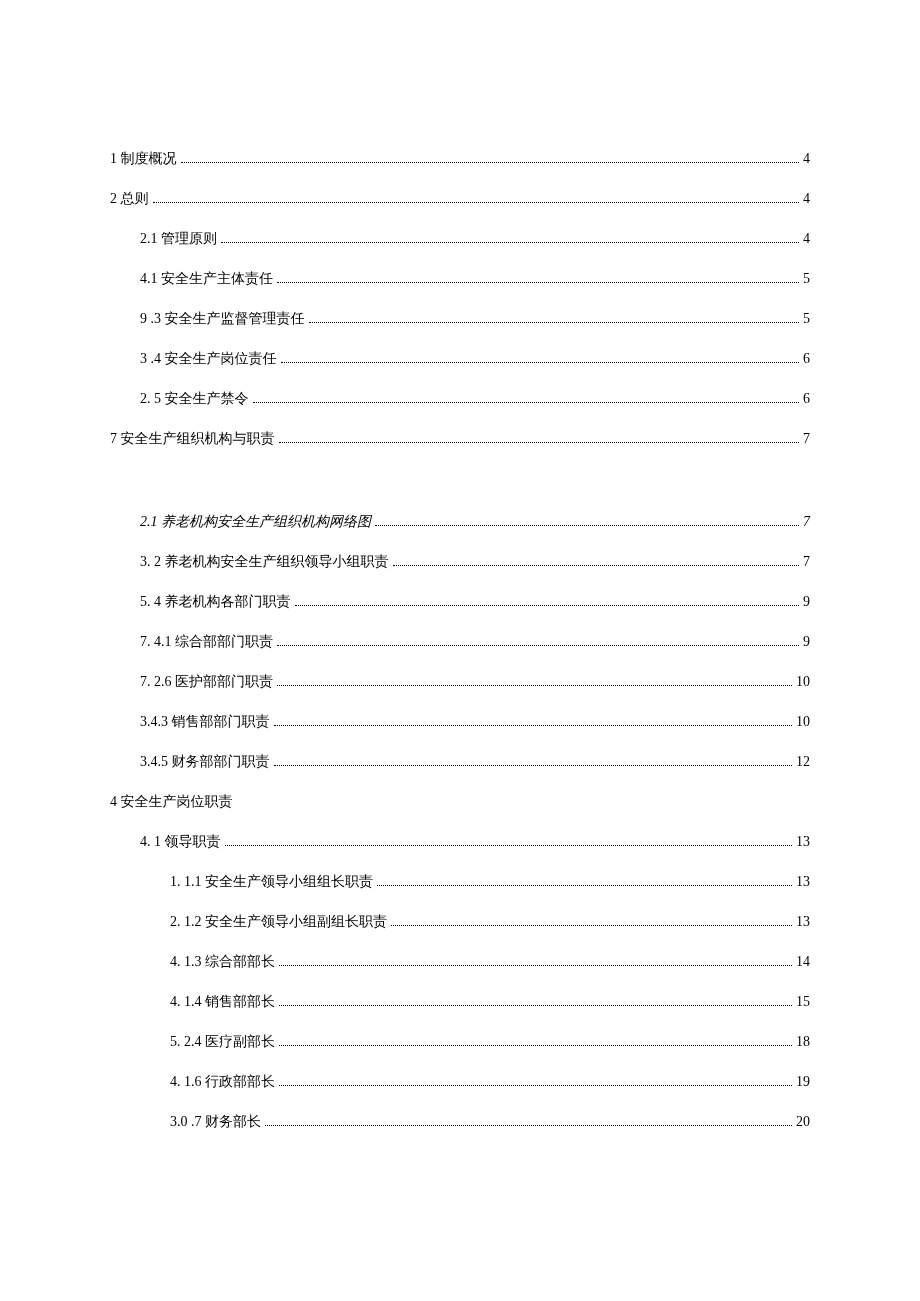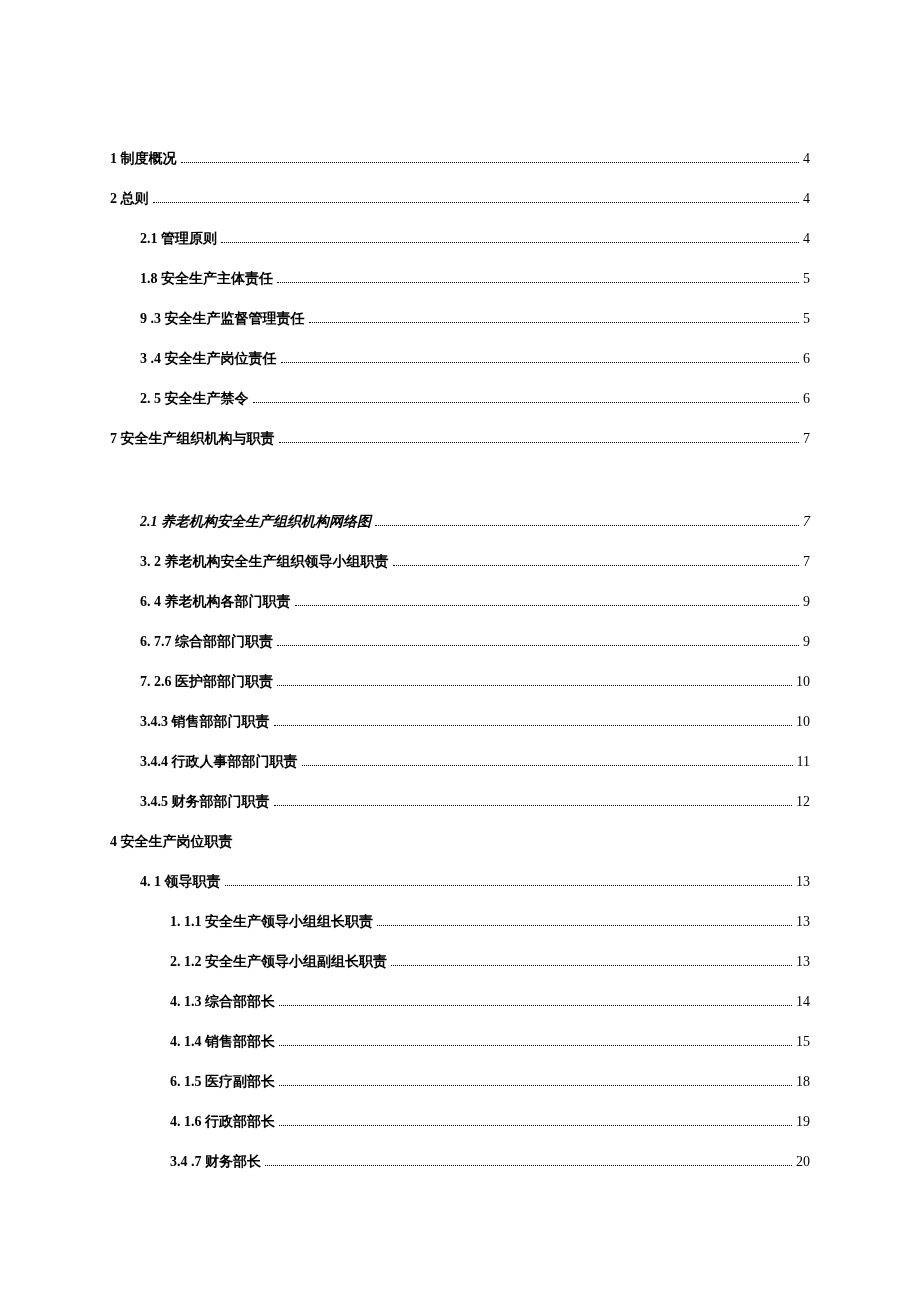--- a/index.html
+++ b/index.html
@@ -17,21 +17,20 @@
       padding: 150px 110px 0 110px;
     }
     .toc-line {
       display: flex;
       align-items: baseline;
       margin-bottom: 22px;
       white-space: nowrap;
     }
     .toc-text {
       flex-shrink: 0;
-      font-weight: bold;
     }
     .toc-dots {
       flex: 1;
       border-bottom: 1.5px dotted #000;
       margin: 0 4px 3px 4px;
       min-width: 20px;
     }
     .toc-page {
       flex-shrink: 0;
     }
@@ -53,21 +52,21 @@
       <span class="toc-text">2 总则</span>
       <span class="toc-dots"></span>
       <span class="toc-page">4</span>
     </div>
     <div class="toc-line indent-1">
       <span class="toc-text">2.1 管理原则</span>
       <span class="toc-dots"></span>
       <span class="toc-page">4</span>
     </div>
     <div class="toc-line indent-1">
-      <span class="toc-text">1.8 安全生产主体责任</span>
+      <span class="toc-text">4.1 安全生产主体责任</span>
       <span class="toc-dots"></span>
       <span class="toc-page">5</span>
     </div>
     <div class="toc-line indent-1">
       <span class="toc-text">9  .3 安全生产监督管理责任</span>
       <span class="toc-dots"></span>
       <span class="toc-page">5</span>
     </div>
     <div class="toc-line indent-1">
       <span class="toc-text">3  .4 安全生产岗位责任</span>
@@ -88,43 +87,38 @@
       <span class="toc-text italic">2.1   养老机构安全生产组织机构网络图 </span>
       <span class="toc-dots"></span>
       <span class="toc-page italic">7</span>
     </div>
     <div class="toc-line indent-1">
       <span class="toc-text">3.  2 养老机构安全生产组织领导小组职责 </span>
       <span class="toc-dots"></span>
       <span class="toc-page">7</span>
     </div>
     <div class="toc-line indent-1">
-      <span class="toc-text">6.  4 养老机构各部门职责 </span>
+      <span class="toc-text">5.  4 养老机构各部门职责 </span>
       <span class="toc-dots"></span>
       <span class="toc-page">9</span>
     </div>
     <div class="toc-line indent-1">
-      <span class="toc-text">6.  7.7 综合部部门职责 </span>
+      <span class="toc-text">7.  4.1 综合部部门职责 </span>
       <span class="toc-dots"></span>
       <span class="toc-page">9</span>
     </div>
     <div class="toc-line indent-1">
       <span class="toc-text">7.  2.6 医护部部门职责 </span>
       <span class="toc-dots"></span>
       <span class="toc-page">10</span>
     </div>
     <div class="toc-line indent-1">
       <span class="toc-text">3.4.3 销售部部门职责</span>
       <span class="toc-dots"></span>
       <span class="toc-page">10</span>
-    </div>
-    <div class="toc-line indent-1">
-      <span class="toc-text">3.4.4 行政人事部部门职责</span>
-      <span class="toc-dots"></span>
-      <span class="toc-page">11</span>
     </div>
     <div class="toc-line indent-1">
       <span class="toc-text">3.4.5 财务部部门职责</span>
       <span class="toc-dots"></span>
       <span class="toc-page">12</span>
     </div>
     <div class="toc-line indent-0 no-page">
       <span class="toc-text">4 安全生产岗位职责</span>
     </div>
     <div class="toc-line indent-1">
@@ -146,27 +140,27 @@
       <span class="toc-text">4.  1.3 综合部部长 </span>
       <span class="toc-dots"></span>
       <span class="toc-page">14</span>
     </div>
     <div class="toc-line indent-2">
       <span class="toc-text">4.  1.4 销售部部长 </span>
       <span class="toc-dots"></span>
       <span class="toc-page">15</span>
     </div>
     <div class="toc-line indent-2">
-      <span class="toc-text">6.  1.5 医疗副部长 </span>
+      <span class="toc-text">5.  2.4 医疗副部长 </span>
       <span class="toc-dots"></span>
       <span class="toc-page">18</span>
     </div>
     <div class="toc-line indent-2">
       <span class="toc-text">4.  1.6 行政部部长 </span>
       <span class="toc-dots"></span>
       <span class="toc-page">19</span>
     </div>
     <div class="toc-line indent-2">
-      <span class="toc-text">3.4  .7 财务部长</span>
+      <span class="toc-text">3.0  .7 财务部长</span>
       <span class="toc-dots"></span>
       <span class="toc-page">20</span>
     </div>
   </div>
 
 </body></html>

